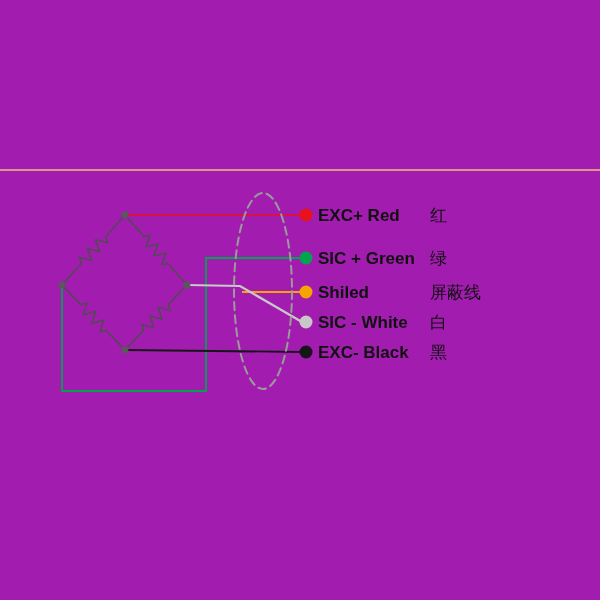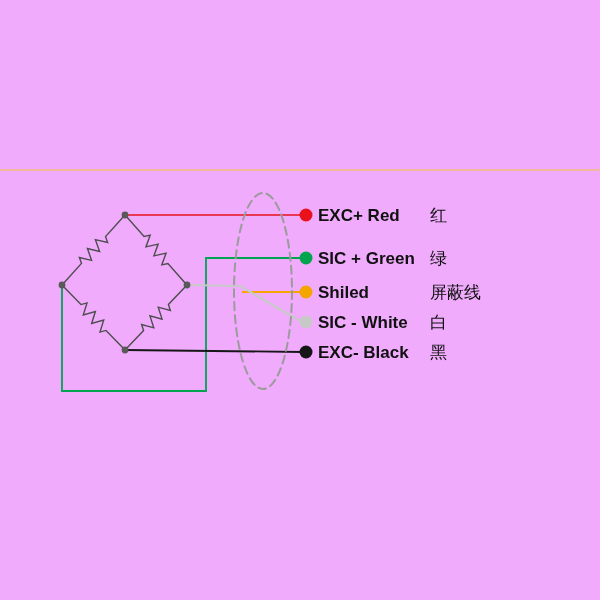--- a/index.html
+++ b/index.html
@@ -5,21 +5,21 @@
   html, body {
     margin: 0;
     padding: 0;
     background: #ffffff;
     font-family: "Liberation Sans", sans-serif;
   }
   .canvas {
     position: relative;
     width: 600px;
     height: 600px;
-    background: #f0abfc;
+    background: #a21caf;
     overflow: hidden;
   }
   svg { display: block; }
   .wire { fill: none; }
   .bridge-path { fill: none; }
   .legend-label {
     font-family: "Liberation Sans", sans-serif;
     font-size: 17px;
     font-weight: 700;
     fill: #111111;

